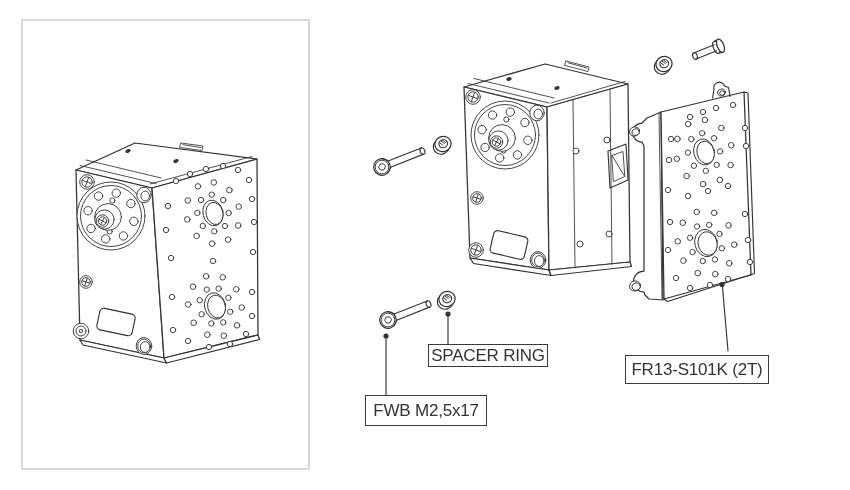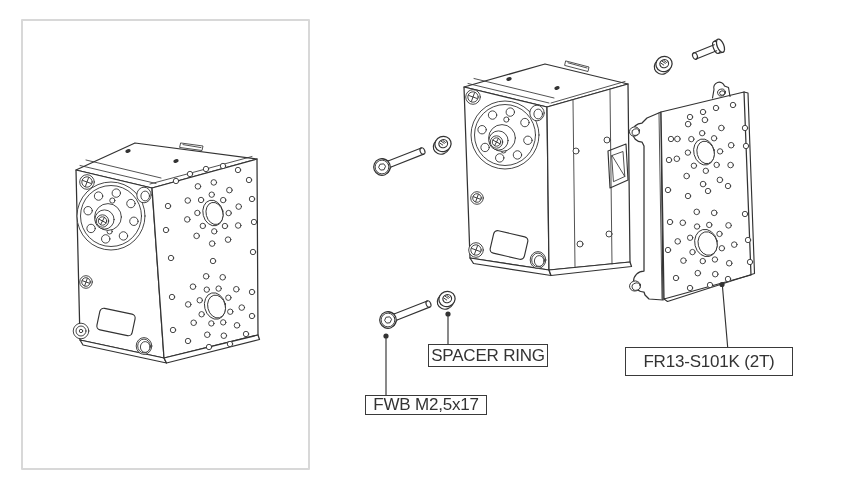--- a/index.html
+++ b/index.html
@@ -383,16 +383,16 @@
   <g>
     <circle class="dark" cx="386" cy="336" r="2.6"></circle>
     <line class="ln" x1="386" y1="338.5" x2="386" y2="395"></line>
     <circle class="dark" cx="448" cy="314" r="2.6"></circle>
     <line class="ln" x1="448" y1="316.5" x2="448" y2="344"></line>
     <circle class="dark" cx="722" cy="284.5" r="2.6"></circle>
     <line class="ln" x1="722.5" y1="287" x2="728" y2="351"></line>
   </g>
 </svg>
 
-<div class="plabel" style="left:365px;top:395px;width:122px;height:20px;">FWB M2,5x17</div>
+<div class="plabel" style="left:365px;top:395px;width:122px;height:31px;">FWB M2,5x17</div>
 <div class="plabel" style="left:428px;top:344px;width:120px;height:23px;">SPACER RING</div>
-<div class="plabel" style="left:625px;top:347px;width:168px;height:29px;">FR13-S101K (2T)</div>
+<div class="plabel" style="left:625px;top:355px;width:144px;height:29px;">FR13-S101K (2T)</div>
 </div>
 
 </body></html>

